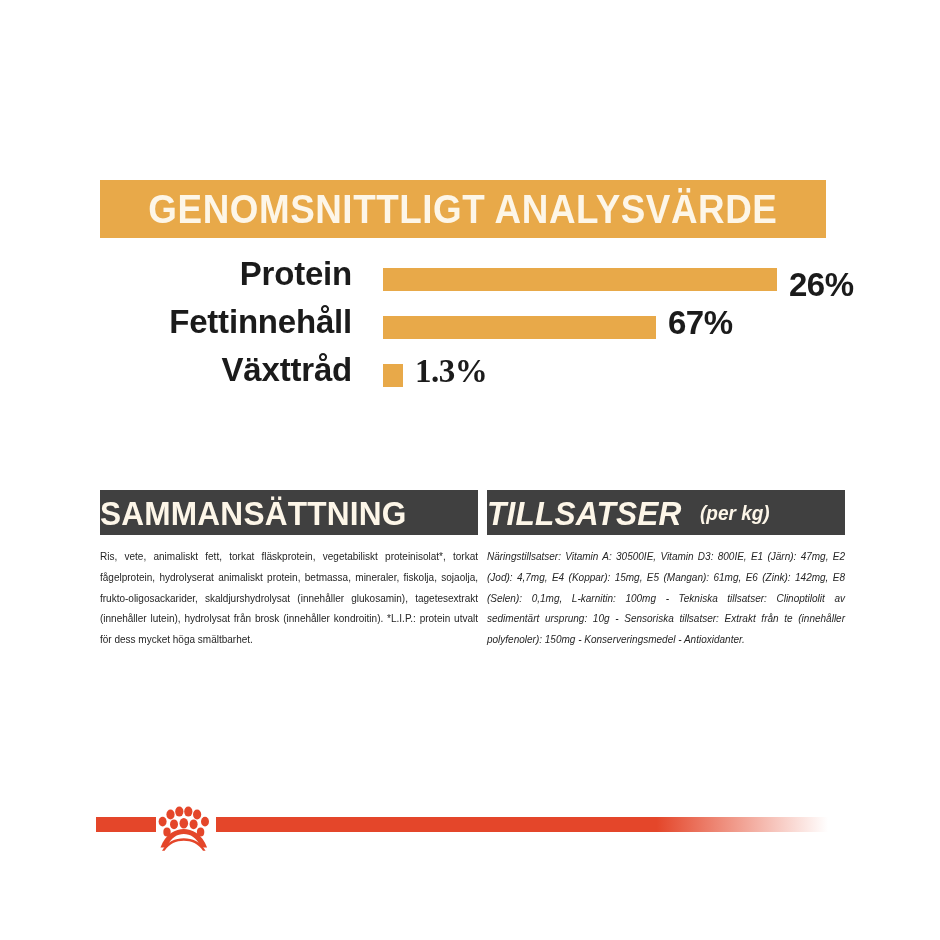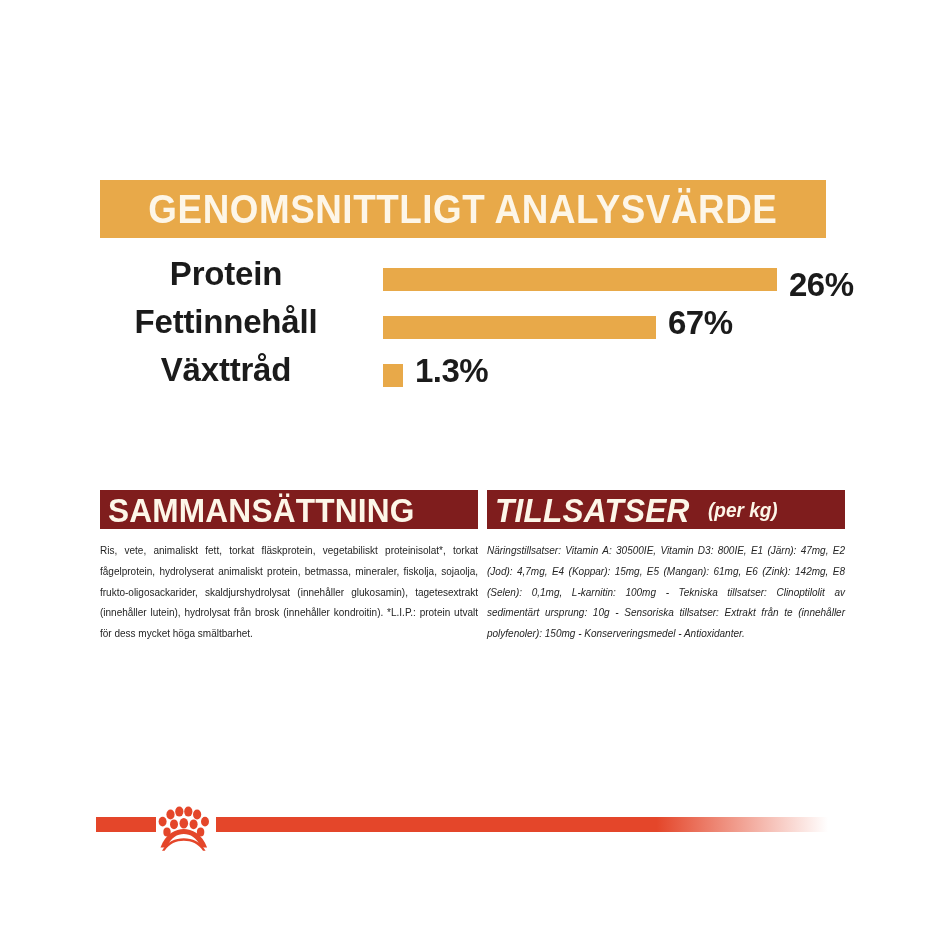--- a/index.html
+++ b/index.html
@@ -26,21 +26,21 @@
     letter-spacing:0.6px;
     transform:scaleX(0.92);
     white-space:nowrap;
     line-height:1;
   }
 
   .rows{position:absolute;left:100px;top:255px;width:760px;}
   .row{position:relative;height:48px;}
   .row-label{
     position:absolute;left:0;top:0;width:252px;
-    text-align:center;
+    text-align:right;
     font-size:33px;font-weight:700;color:#1b1b1b;
     line-height:38px;
     letter-spacing:-0.2px;
     white-space:nowrap;
   }
   .row-bar{
     position:absolute;left:283px;top:13px;height:23px;
     background:#E8A949;
   }
   .row-value{
@@ -48,23 +48,23 @@
     font-size:33px;font-weight:700;color:#1b1b1b;
     line-height:38px;white-space:nowrap;letter-spacing:-0.5px;
   }
 
   
   .col{position:absolute;top:490px;}
   .col.left{left:100px;width:378px;}
   .col.right{left:487px;width:358px;font-style:italic;}
 
   .col-header{
-    height:39px;background:#7f1d1d;
+    height:45px;background:#404040;
     display:flex;align-items:center;
-    padding-left:8px;box-sizing:border-box;
+    box-sizing:border-box;
     overflow:hidden;
   }
   .col-header .main{
     color:#FDF6E8;font-size:34px;font-weight:700;line-height:1;
     transform:scaleX(0.93);transform-origin:left center;
     white-space:nowrap;letter-spacing:0.2px;
   }
   .col-header .sub{
     color:#FDF6E8;font-size:20px;font-weight:700;line-height:1;
     white-space:nowrap;margin-left:4px;
@@ -115,21 +115,21 @@
 
     <div class="row">
       <div class="row-label">Fettinnehåll</div>
       <div class="row-bar" id="bar1" style="width: 273px;"></div>
       <div class="row-value" id="val1" style="left: 568px;">67%</div>
     </div>
 
     <div class="row">
       <div class="row-label">Växttråd</div>
       <div class="row-bar" id="bar2" style="width: 20px;"></div>
-      <div class="row-value" id="val2" style="left: 315px;">1.3%</div>
+      <div class="row-value" id="val2" style="left: 315px; font-family: Liberation Serif, serif;">1.3%</div>
     </div>
 
   </div>
 
   <div class="col left">
     <div class="col-header">
       <span class="main">SAMMANSÄTTNING</span>
     </div>
     <div class="col-body">
       <p>Ris, vete, animaliskt fett, torkat fläskprotein, vegetabiliskt proteinisolat*, torkat fågelprotein, hydrolyserat animaliskt protein, betmassa, mineraler, fiskolja, sojaolja, frukto-oligosackarider, skaldjurshydrolysat (innehåller glukosamin), tagetesextrakt (innehåller lutein), hydrolysat från brosk (innehåller kondroitin). *L.I.P.: protein utvalt för dess mycket höga smältbarhet.</p>

